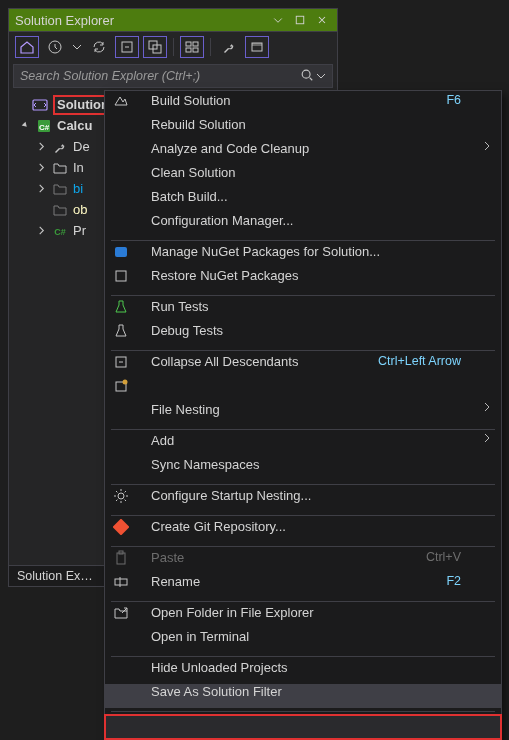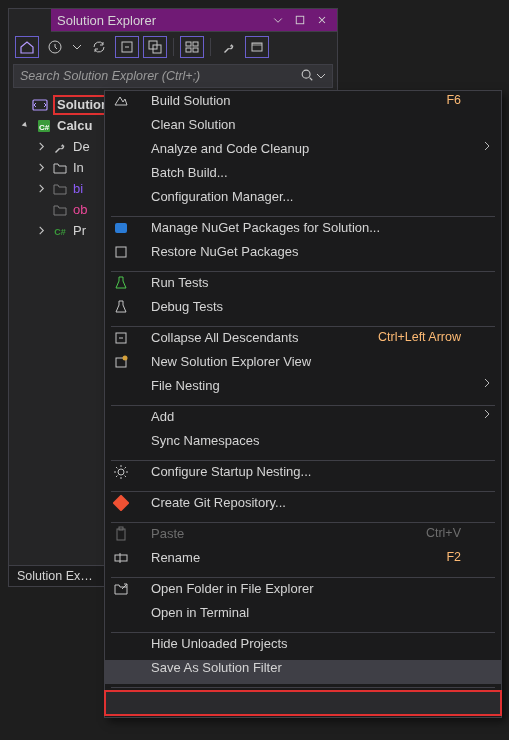--- a/index.html
+++ b/index.html
@@ -7,24 +7,23 @@
 
   .panel {
     position: absolute;
     top: 8px; left: 8px;
     width: 330px;
     background: #252526;
     border: 1px solid #3f3f46;
   }
   .panel-titlebar {
     display: flex; align-items: center;
-    background: #701a75;
+    background: #4d7c0f;
     padding: 3px 6px;
     border-bottom: 1px solid #3f3f46;
-    margin-left: 42px;
   }
   .panel-title { flex: 1; color: #d4d4d4; font-size: 13px; }
   .win-btns { display:flex; gap:4px; }
   .win-btn { width: 18px; height: 16px; display:flex; align-items:center; justify-content:center; color:#d4d4d4; }
   .win-btn svg { width:12px; height:12px; }
 
   .toolbar {
     display:flex; align-items:center; gap:4px;
     padding: 4px 6px;
     background:#252526;
@@ -95,21 +94,21 @@
   .ctx-item {
     display:flex; align-items:flex-start;
     height:24px;
     padding: 0 10px 0 6px;
     color:#d4d4d4;
     gap: 20px;
   }
   .ctx-item .ico { width:20px; display:flex; justify-content:center; }
   .ctx-item .ico svg { width:16px; height:16px; }
   .ctx-item .lbl { flex:1; font-size:13px; }
-  .ctx-item .cut { color:#fdba74; font-size:12.5px; }
+  .ctx-item .cut { color:#7dd3fc; font-size:12.5px; }
   .ctx-item .sub { width:10px; display:flex; justify-content:flex-end; color:#b8b8b8; }
   .ctx-item .sub svg { width:8px; height:10px; }
   .ctx-item.hover { background:#3f3f46; }
   .ctx-item.disabled .lbl, .ctx-item.disabled .cut { color:#6d6d6d; }
   .ctx-sep { height:1px; background:#3f3f46; margin:3px 6px; }
   .ctx-item.redbox { outline:2px solid #e03131; outline-offset:-1px; background:#2a2a2d; }
 </style>
 </head>
 <body>
 
@@ -261,30 +260,30 @@
       <span class="expander">
           <svg viewBox="0 0 10 10">
             <path d="M3 1l4 4-4 4" fill="none" stroke="#c5c5c5" stroke-width="1.2"></path>
           </svg>
         </span>
       <span class="node-icon">
           <svg viewBox="0 0 16 16">
             <path d="M2 4h4l1 2h7v7H2z" fill="none" stroke="#7a7a7a"></path>
           </svg>
         </span>
-      <span class="label" style="color:#8b5cf6">bi</span>
+      <span class="label" style="color:#0ea5e9">bi</span>
     </div>
     <div class="tree-row depth2">
       <span class="expander"></span>
       <span class="node-icon">
           <svg viewBox="0 0 16 16">
             <path d="M2 4h4l1 2h7v7H2z" fill="none" stroke="#7a7a7a"></path>
           </svg>
         </span>
-      <span class="label" style="color:#ec4899">ob</span>
+      <span class="label" style="color:#fef9c3">ob</span>
     </div>
     <div class="tree-row depth2">
       <span class="expander">
           <svg viewBox="0 0 10 10">
             <path d="M3 1l4 4-4 4" fill="none" stroke="#c5c5c5" stroke-width="1.2"></path>
           </svg>
         </span>
       <span class="node-icon">
           <svg viewBox="0 0 16 16">
             <text x="8" y="12" font-size="9" text-anchor="middle" fill="#3a9b3a" font-weight="bold">C#</text>
@@ -303,36 +302,42 @@
         <svg viewBox="0 0 16 16">
           <path d="M2 12l5-8 3 5 2-3 2 6z" fill="none" stroke="#c5c5c5"></path>
         </svg>
       </span>
     <span class="lbl">Build Solution</span>
     <span class="cut">F6</span>
     <span class="sub"></span>
   </div>
   <div class="ctx-item">
       <span class="ico"></span>
-      <span class="lbl">Clean Solution</span>
+      <span class="lbl">Rebuild Solution</span>
       <span class="cut"></span>
       <span class="sub"></span>
     </div>
   <div class="ctx-item">
       <span class="ico"></span>
       <span class="lbl">Analyze and Code Cleanup</span>
       <span class="cut"></span>
       <span class="sub">
         <svg viewBox="0 0 8 10">
           <path d="M2 1l4 4-4 4" fill="none" stroke="currentColor"></path>
         </svg>
       </span>
     </div>
   <div class="ctx-item">
       <span class="ico"></span>
+      <span class="lbl">Clean Solution</span>
+      <span class="cut"></span>
+      <span class="sub"></span>
+    </div>
+  <div class="ctx-item">
+      <span class="ico"></span>
       <span class="lbl">Batch Build...</span>
       <span class="cut"></span>
       <span class="sub"></span>
     </div>
   <div class="ctx-item">
       <span class="ico"></span>
       <span class="lbl">Configuration Manager...</span>
       <span class="cut"></span>
       <span class="sub"></span>
     </div>
@@ -390,21 +395,20 @@
       <span class="cut">Ctrl+Left Arrow</span>
       <span class="sub"></span>
     </div>
   <div class="ctx-item">
       <span class="ico">
         <svg viewBox="0 0 16 16">
           <rect x="3" y="4" width="10" height="9" fill="none" stroke="#c5c5c5"></rect>
           <circle cx="12" cy="4" r="2.5" fill="#d4a03a"></circle>
         </svg>
       </span>
-      <span class="lbl">New Solution Explorer View</span>
       <span class="cut"></span>
       <span class="sub"></span>
     </div>
   <div class="ctx-item">
       <span class="ico"></span>
       <span class="lbl">File Nesting</span>
       <span class="cut"></span>
       <span class="sub">
         <svg viewBox="0 0 8 10">
           <path d="M2 1l4 4-4 4" fill="none" stroke="currentColor"></path>

